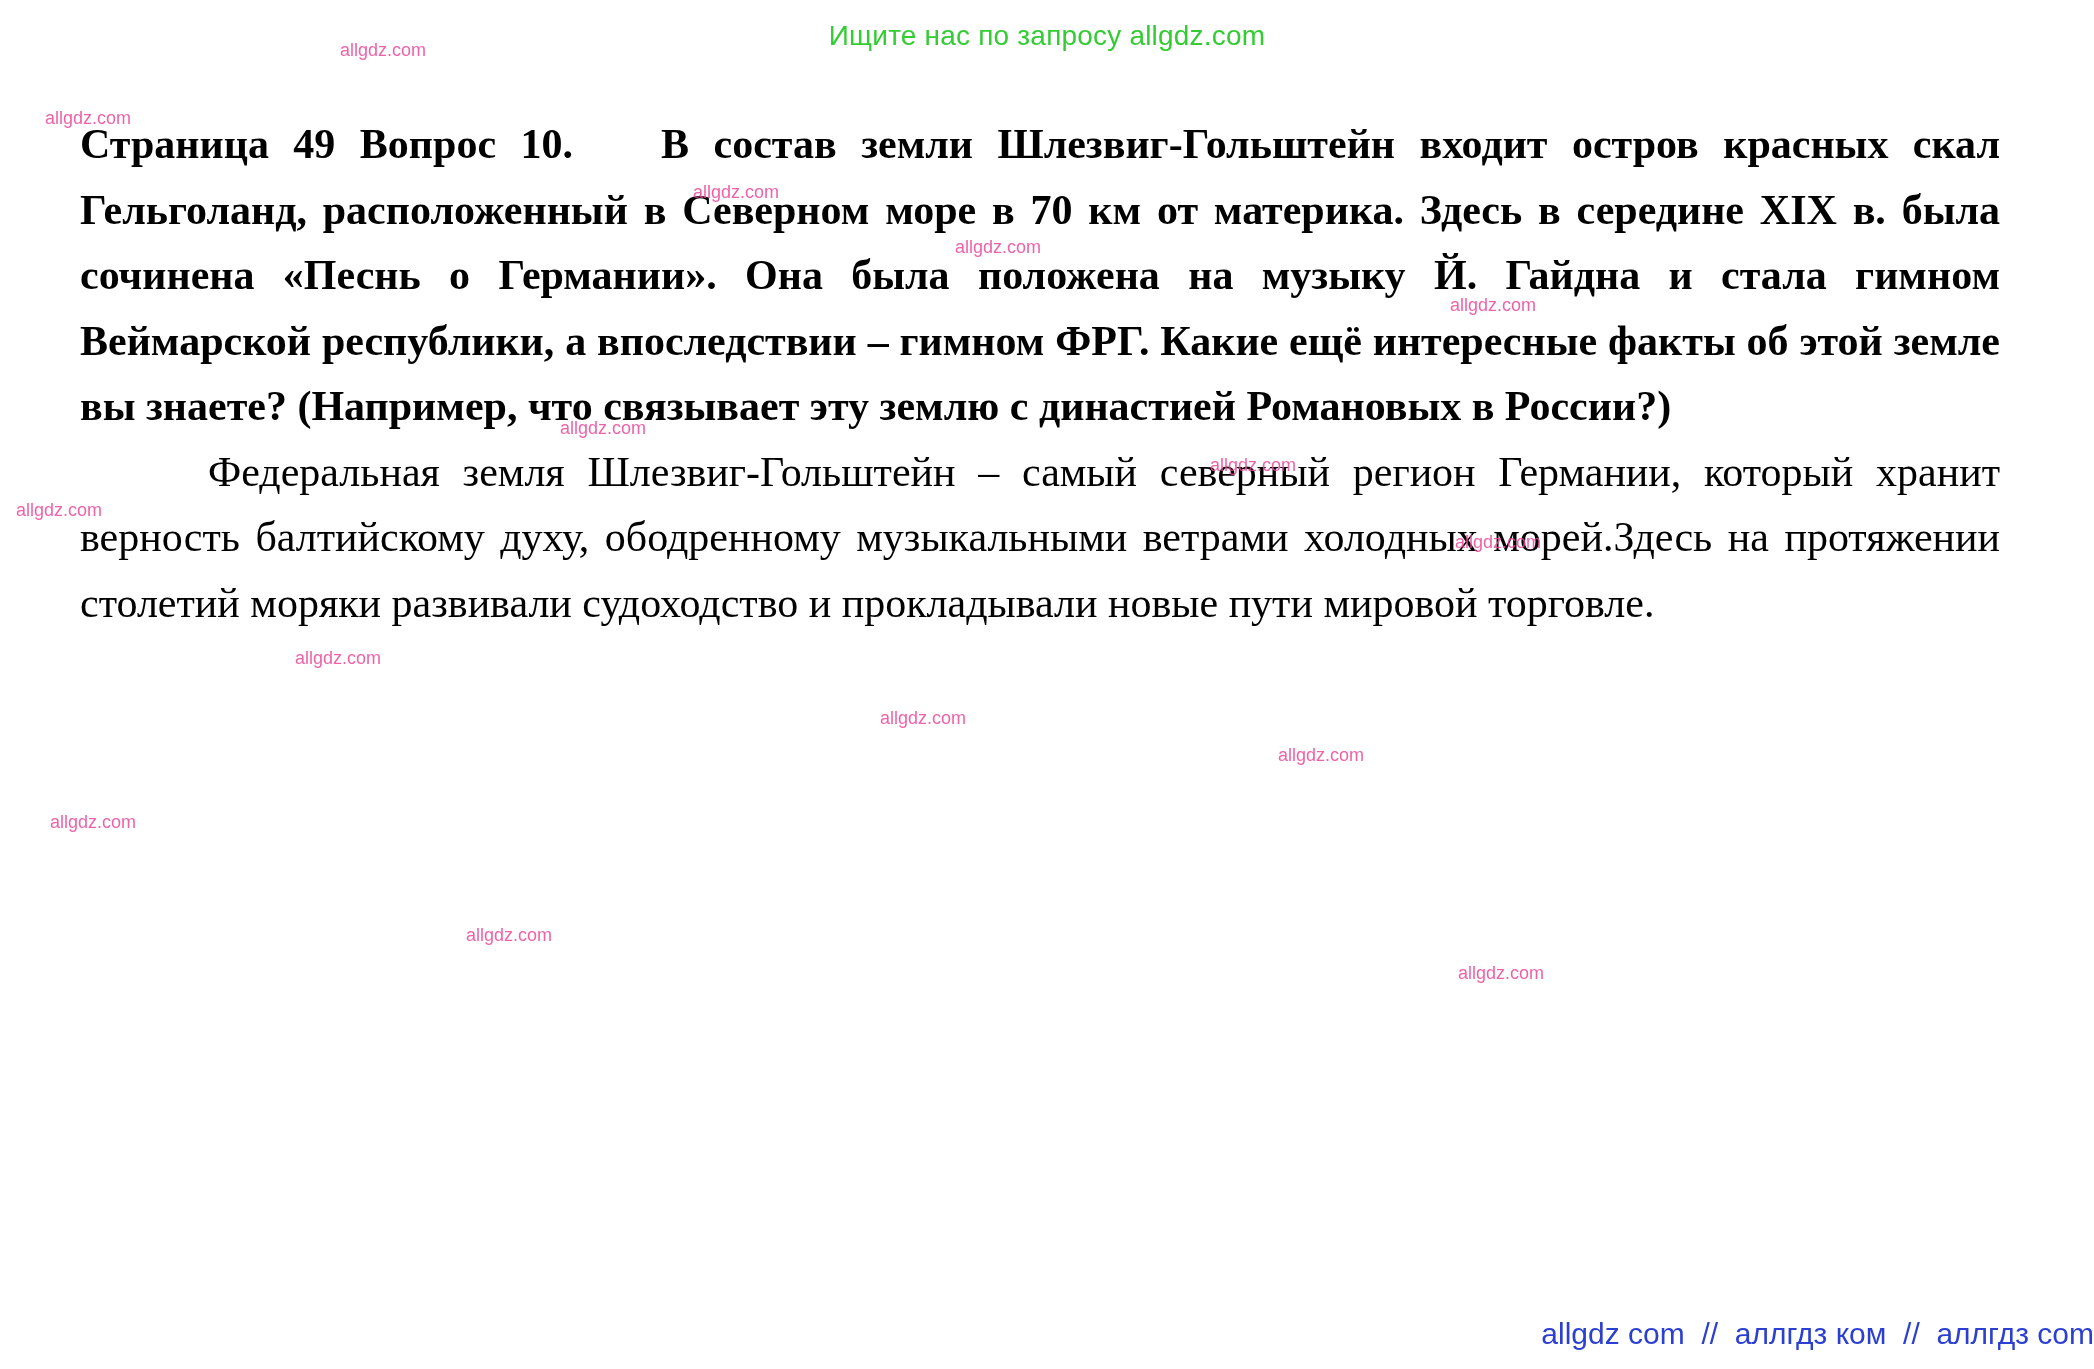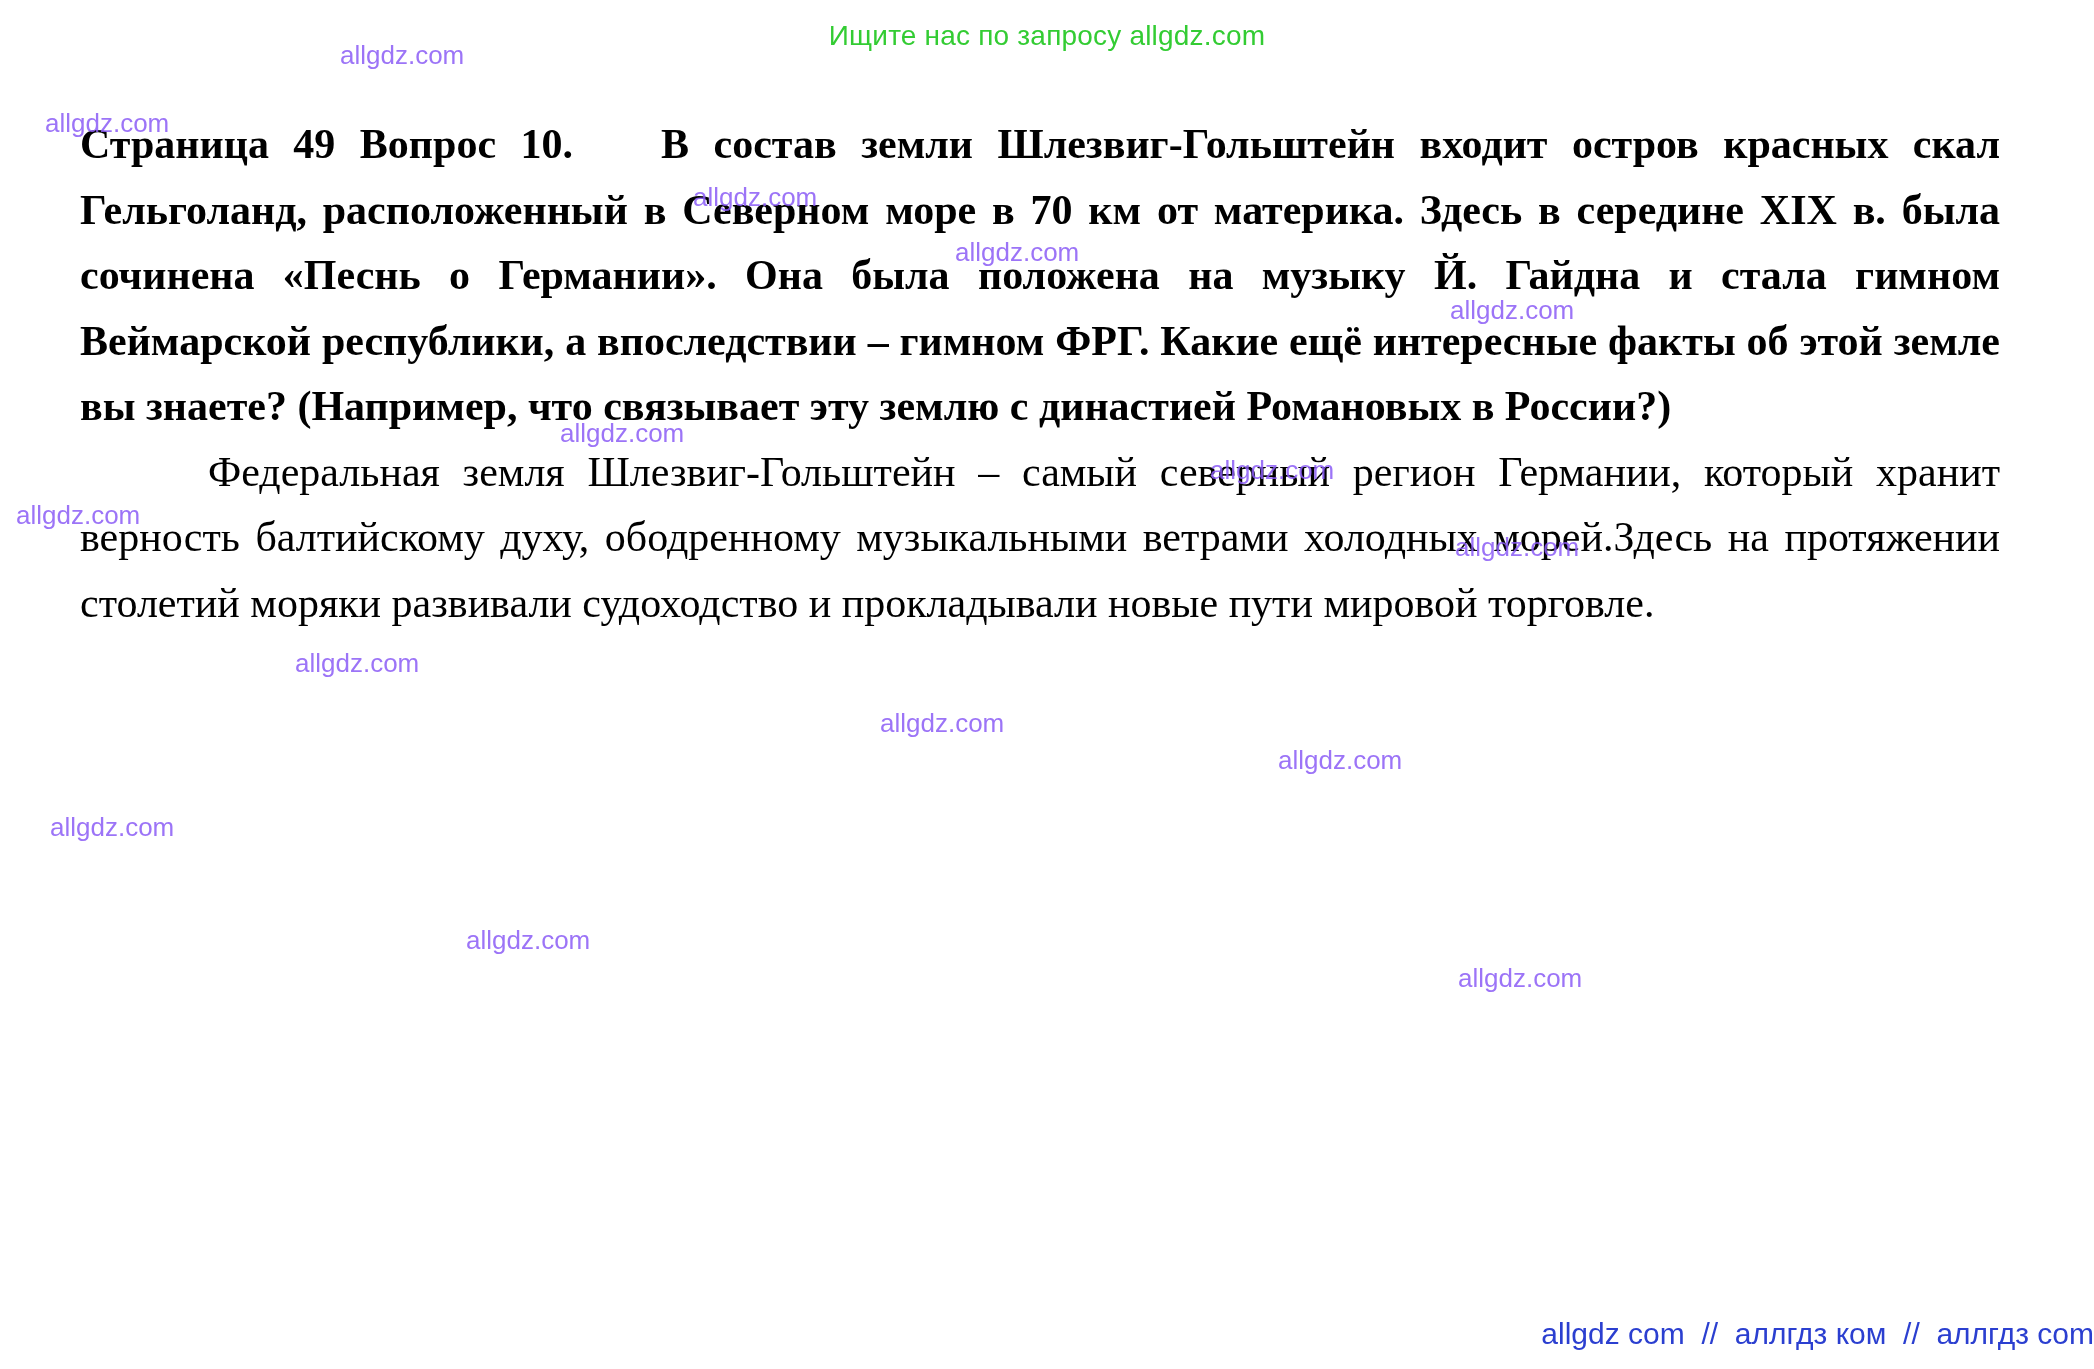--- a/index.html
+++ b/index.html
@@ -80,22 +80,22 @@
     font-family: "Liberation Sans", sans-serif;
     font-size: 30px;
     color: #2b3fd0;
   }
   .footer span { white-space: pre; }
 
   
   .wm {
     position: absolute;
     font-family: "Liberation Sans", sans-serif;
-    font-size: 26px;
-    color: #8b5cf6;
+    font-size: 18px;
+    color: #ec4899;
     opacity: 0.85;
     white-space: nowrap;
     pointer-events: none;
   }
 </style>
 </head>
 <body>
 
 <div class="page">
 

